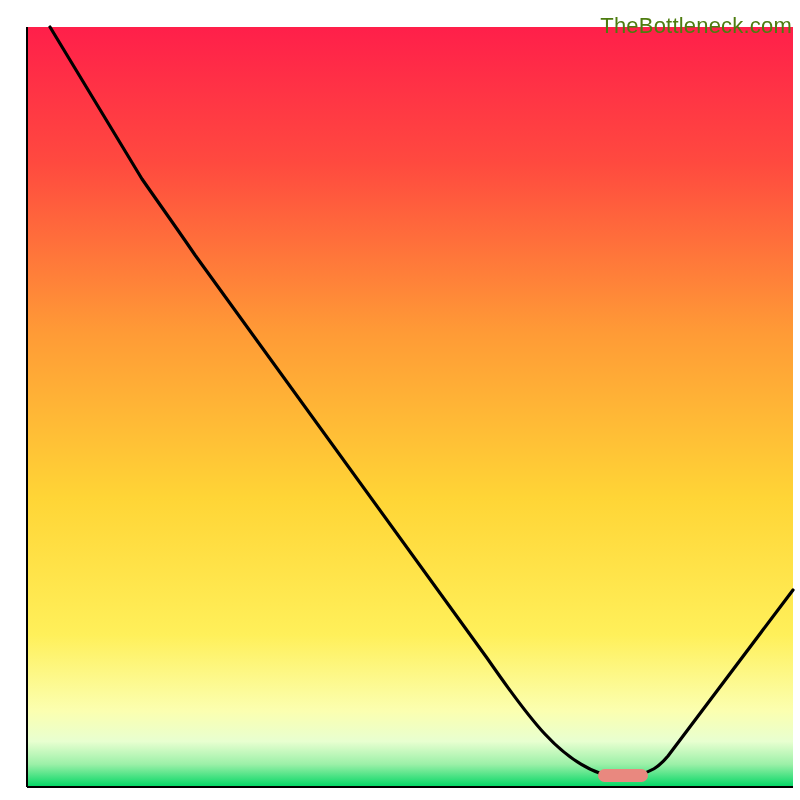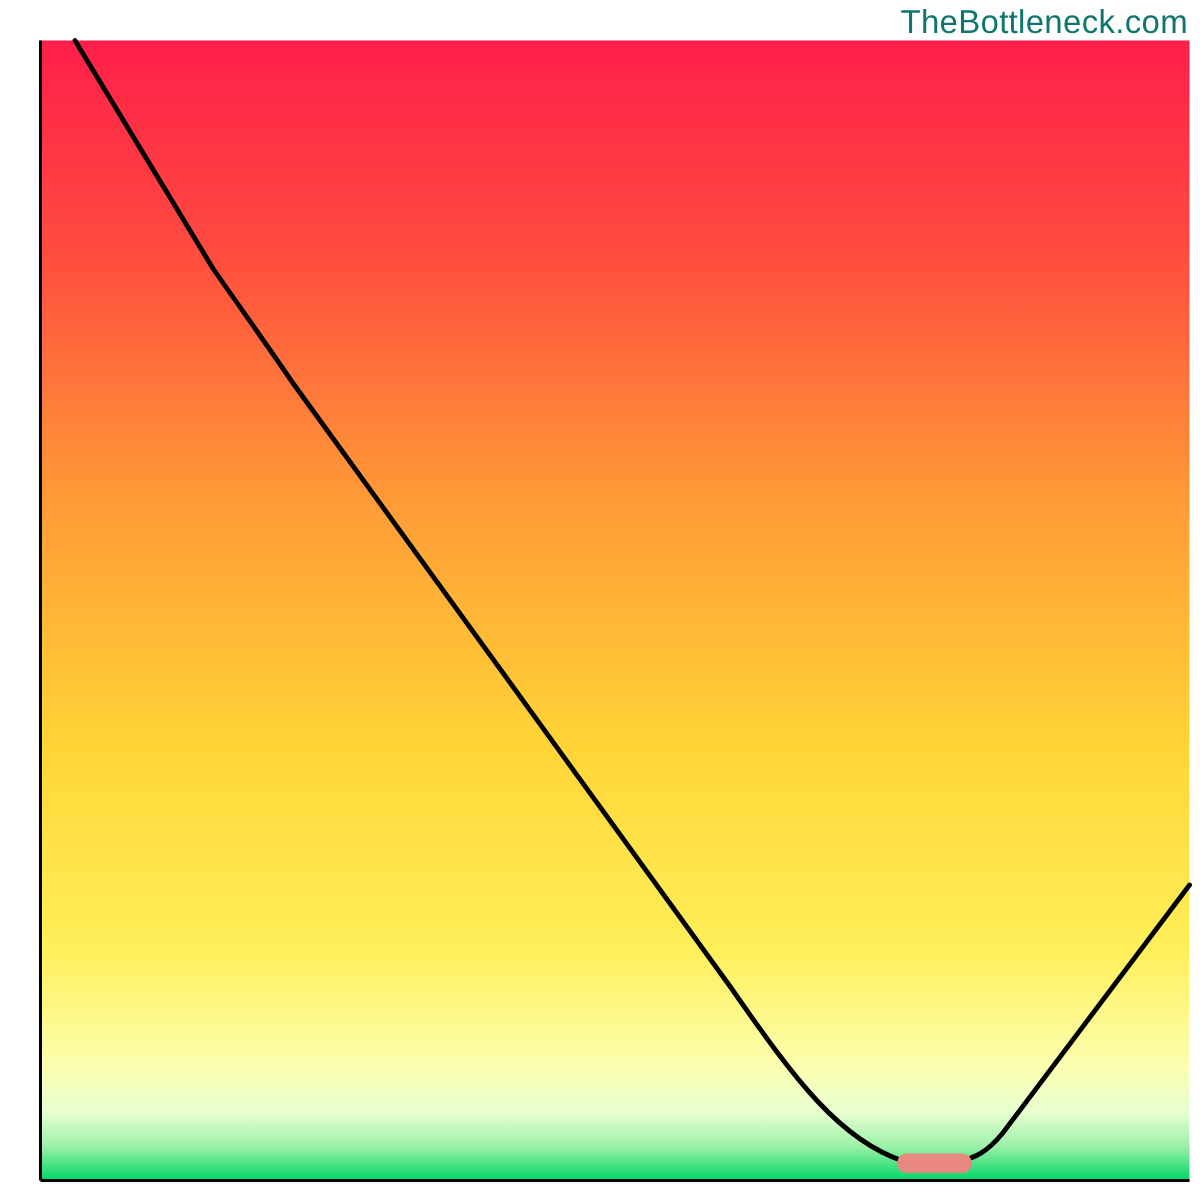--- a/index.html
+++ b/index.html
@@ -11,25 +11,25 @@
     font-family: Arial, Helvetica, sans-serif;
     overflow: hidden;
   }
   .chart-container {
     position: relative;
     width: 800px;
     height: 800px;
   }
   .watermark {
     position: absolute;
-    top: 2px;
+    top: 13px;
     right: 8px;
     font-size: 22px;
     font-weight: 500;
-    color: #0f766e;
+    color: #4d7c0f;
     letter-spacing: 0.2px;
     z-index: 10;
   }
   svg {
     display: block;
   }
 </style>
 </head>
 <body>
 

